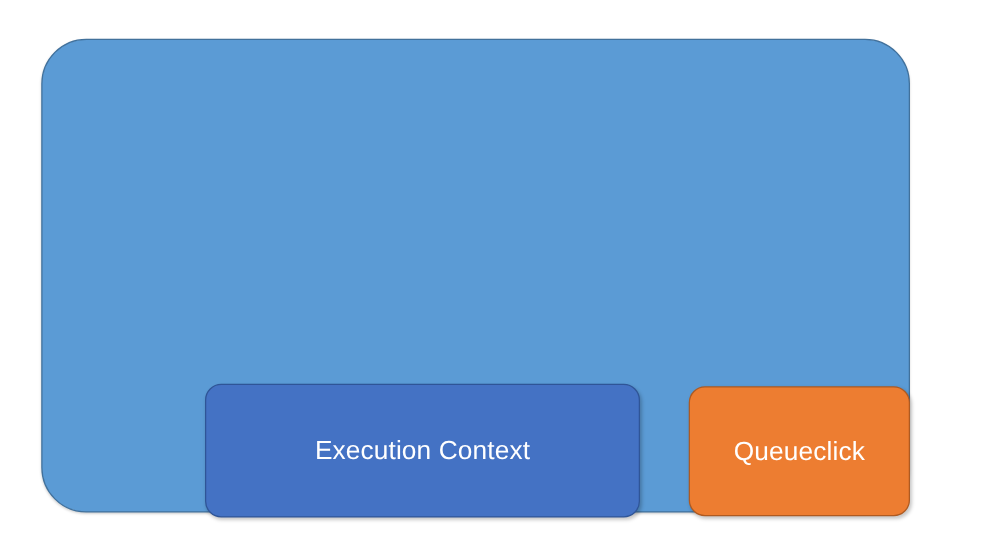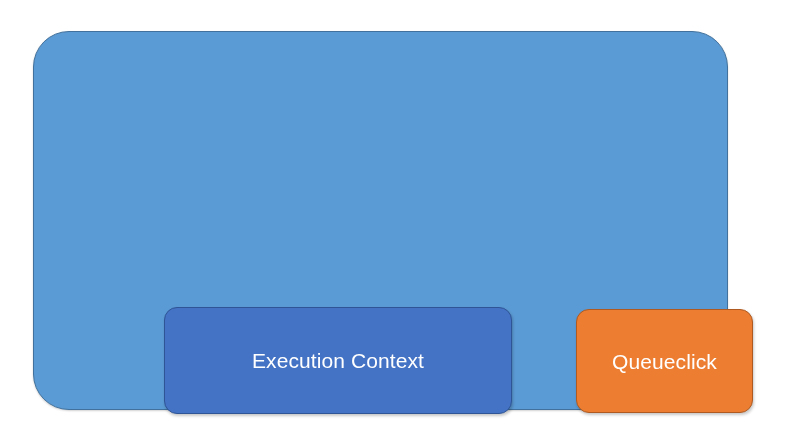--- a/index.html
+++ b/index.html
@@ -54,21 +54,21 @@
   .node-execution-context {
     left: 130px;
     top: 275px;
     width: 348px;
     height: 107px;
     background: #4472C4;
     border: 1px solid #2F5597;
   }
 
   .node-queue {
-    left: 542px;
+    left: 517px;
     top: 277px;
     width: 177px;
     height: 104px;
     background: #ED7D31;
     border: 1px solid #AE5A21;
   }
 
   .node-line {
     display: block;
     white-space: nowrap;

